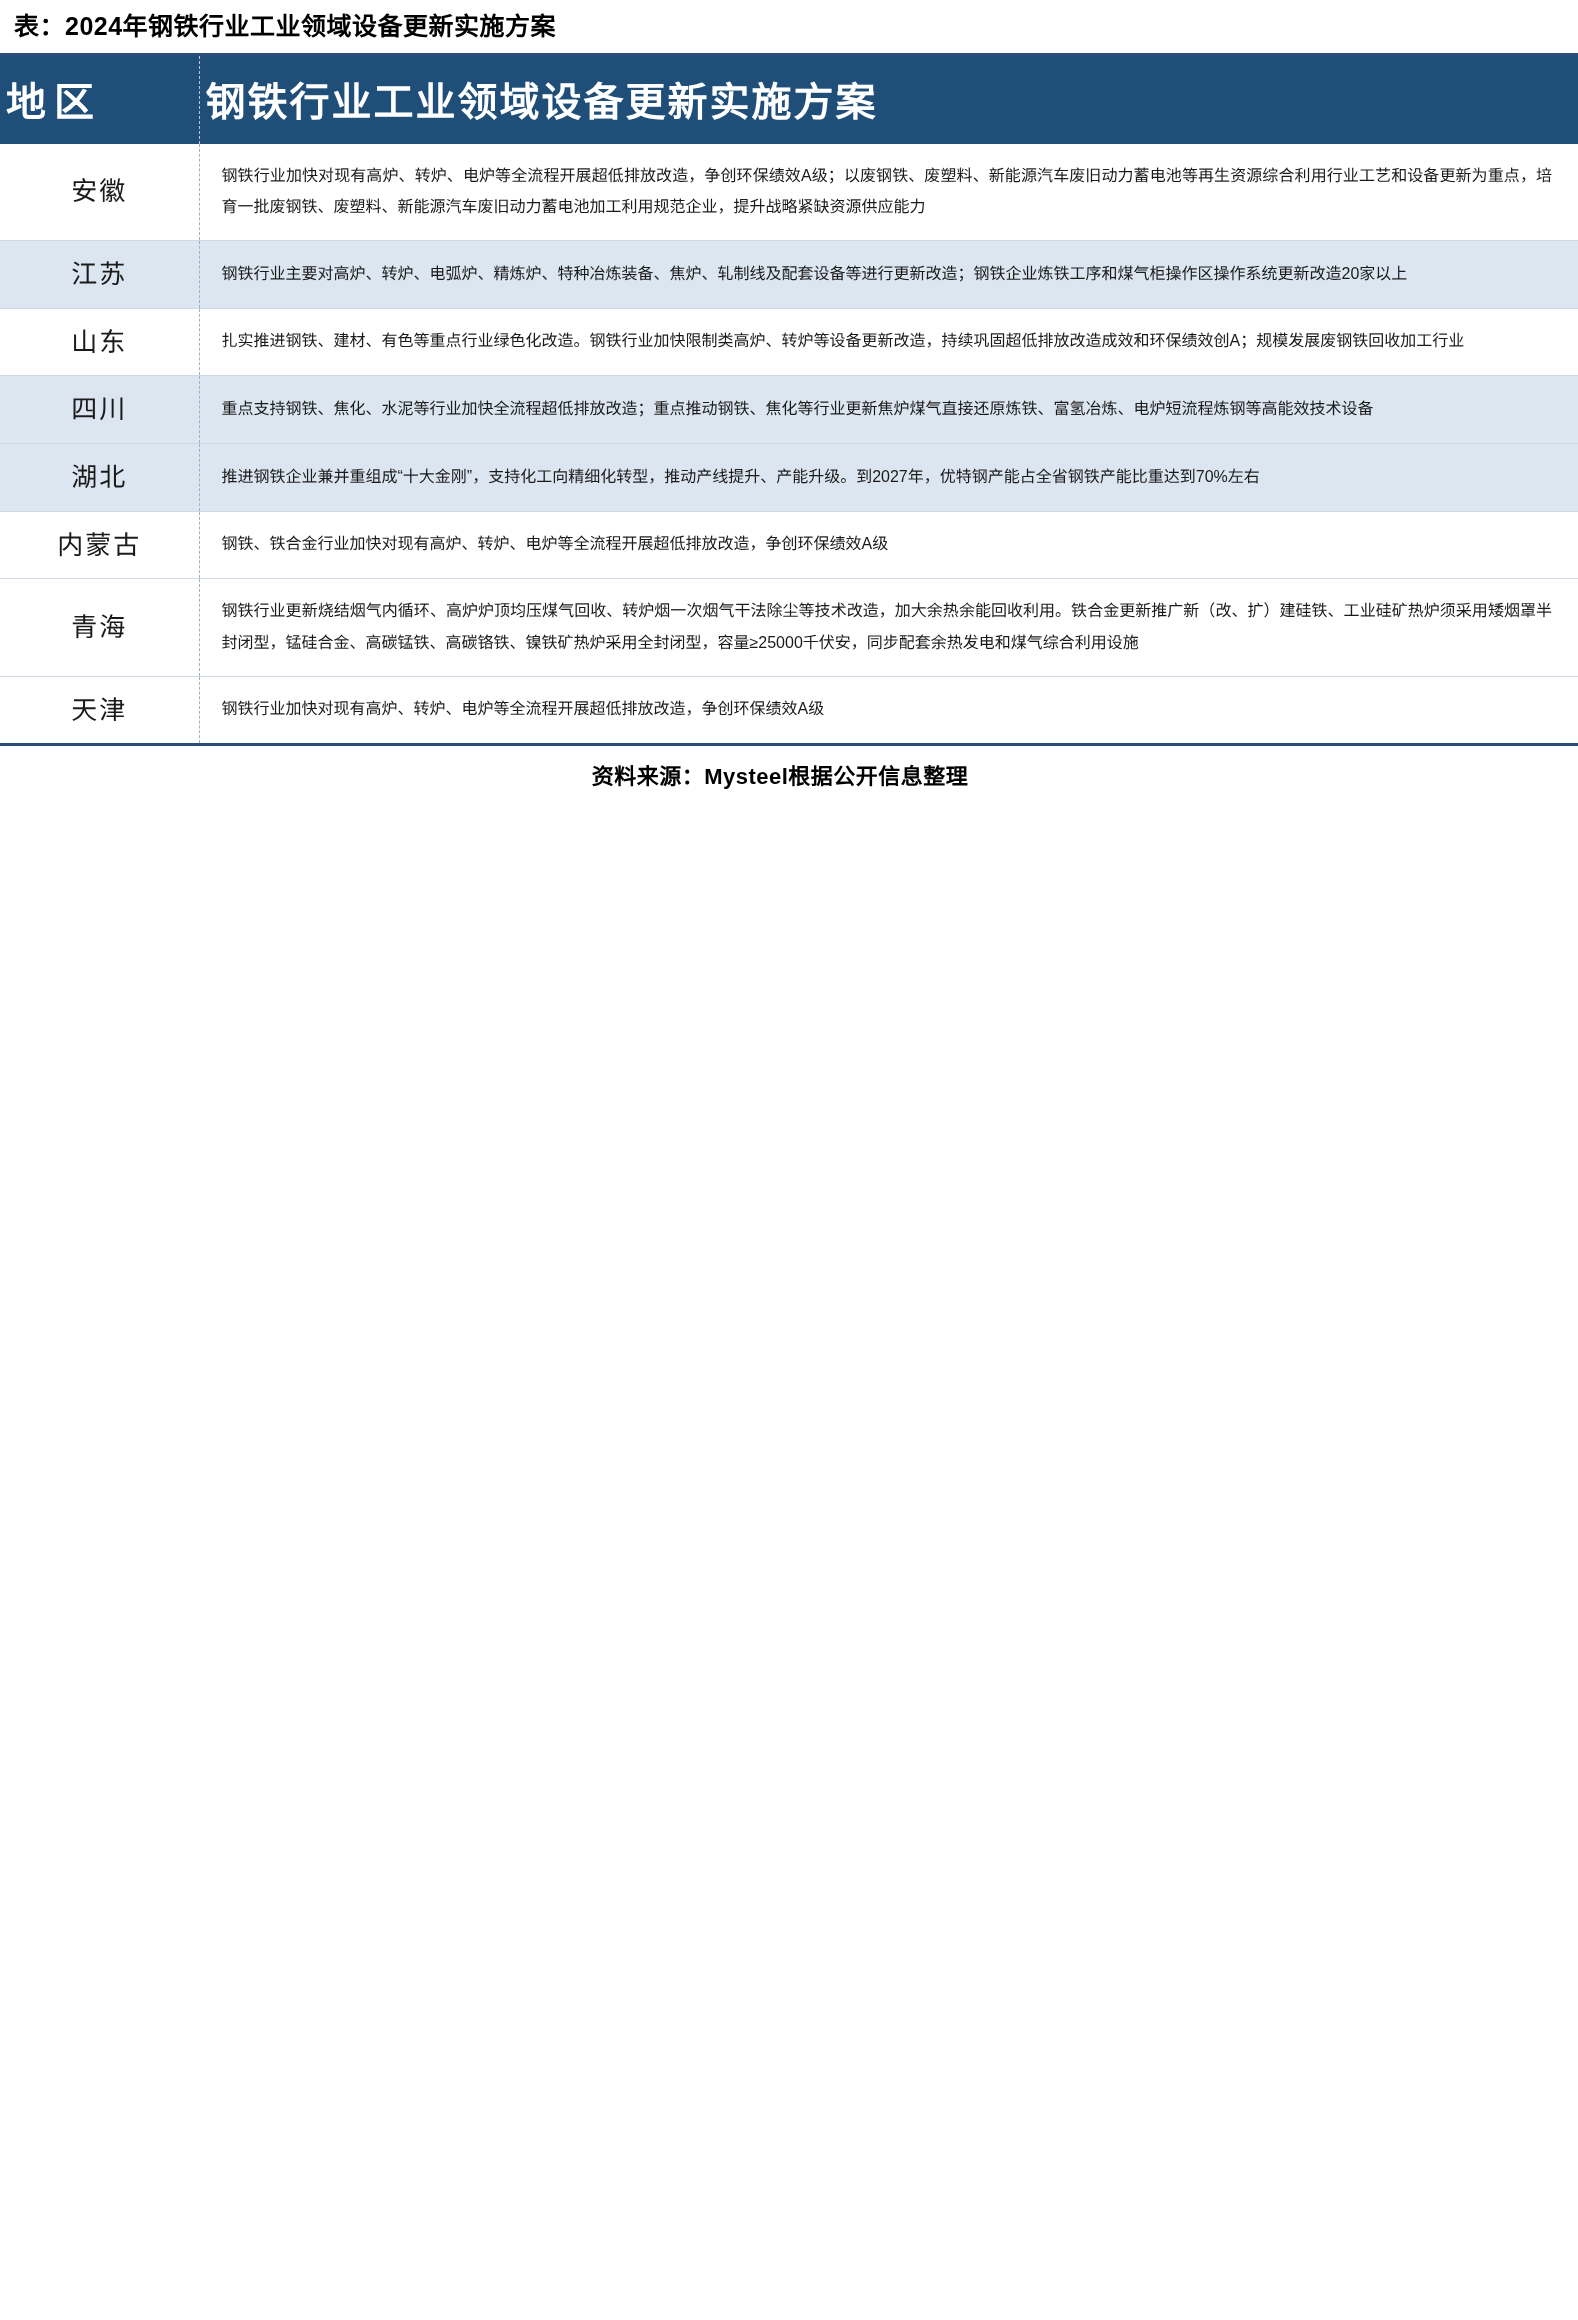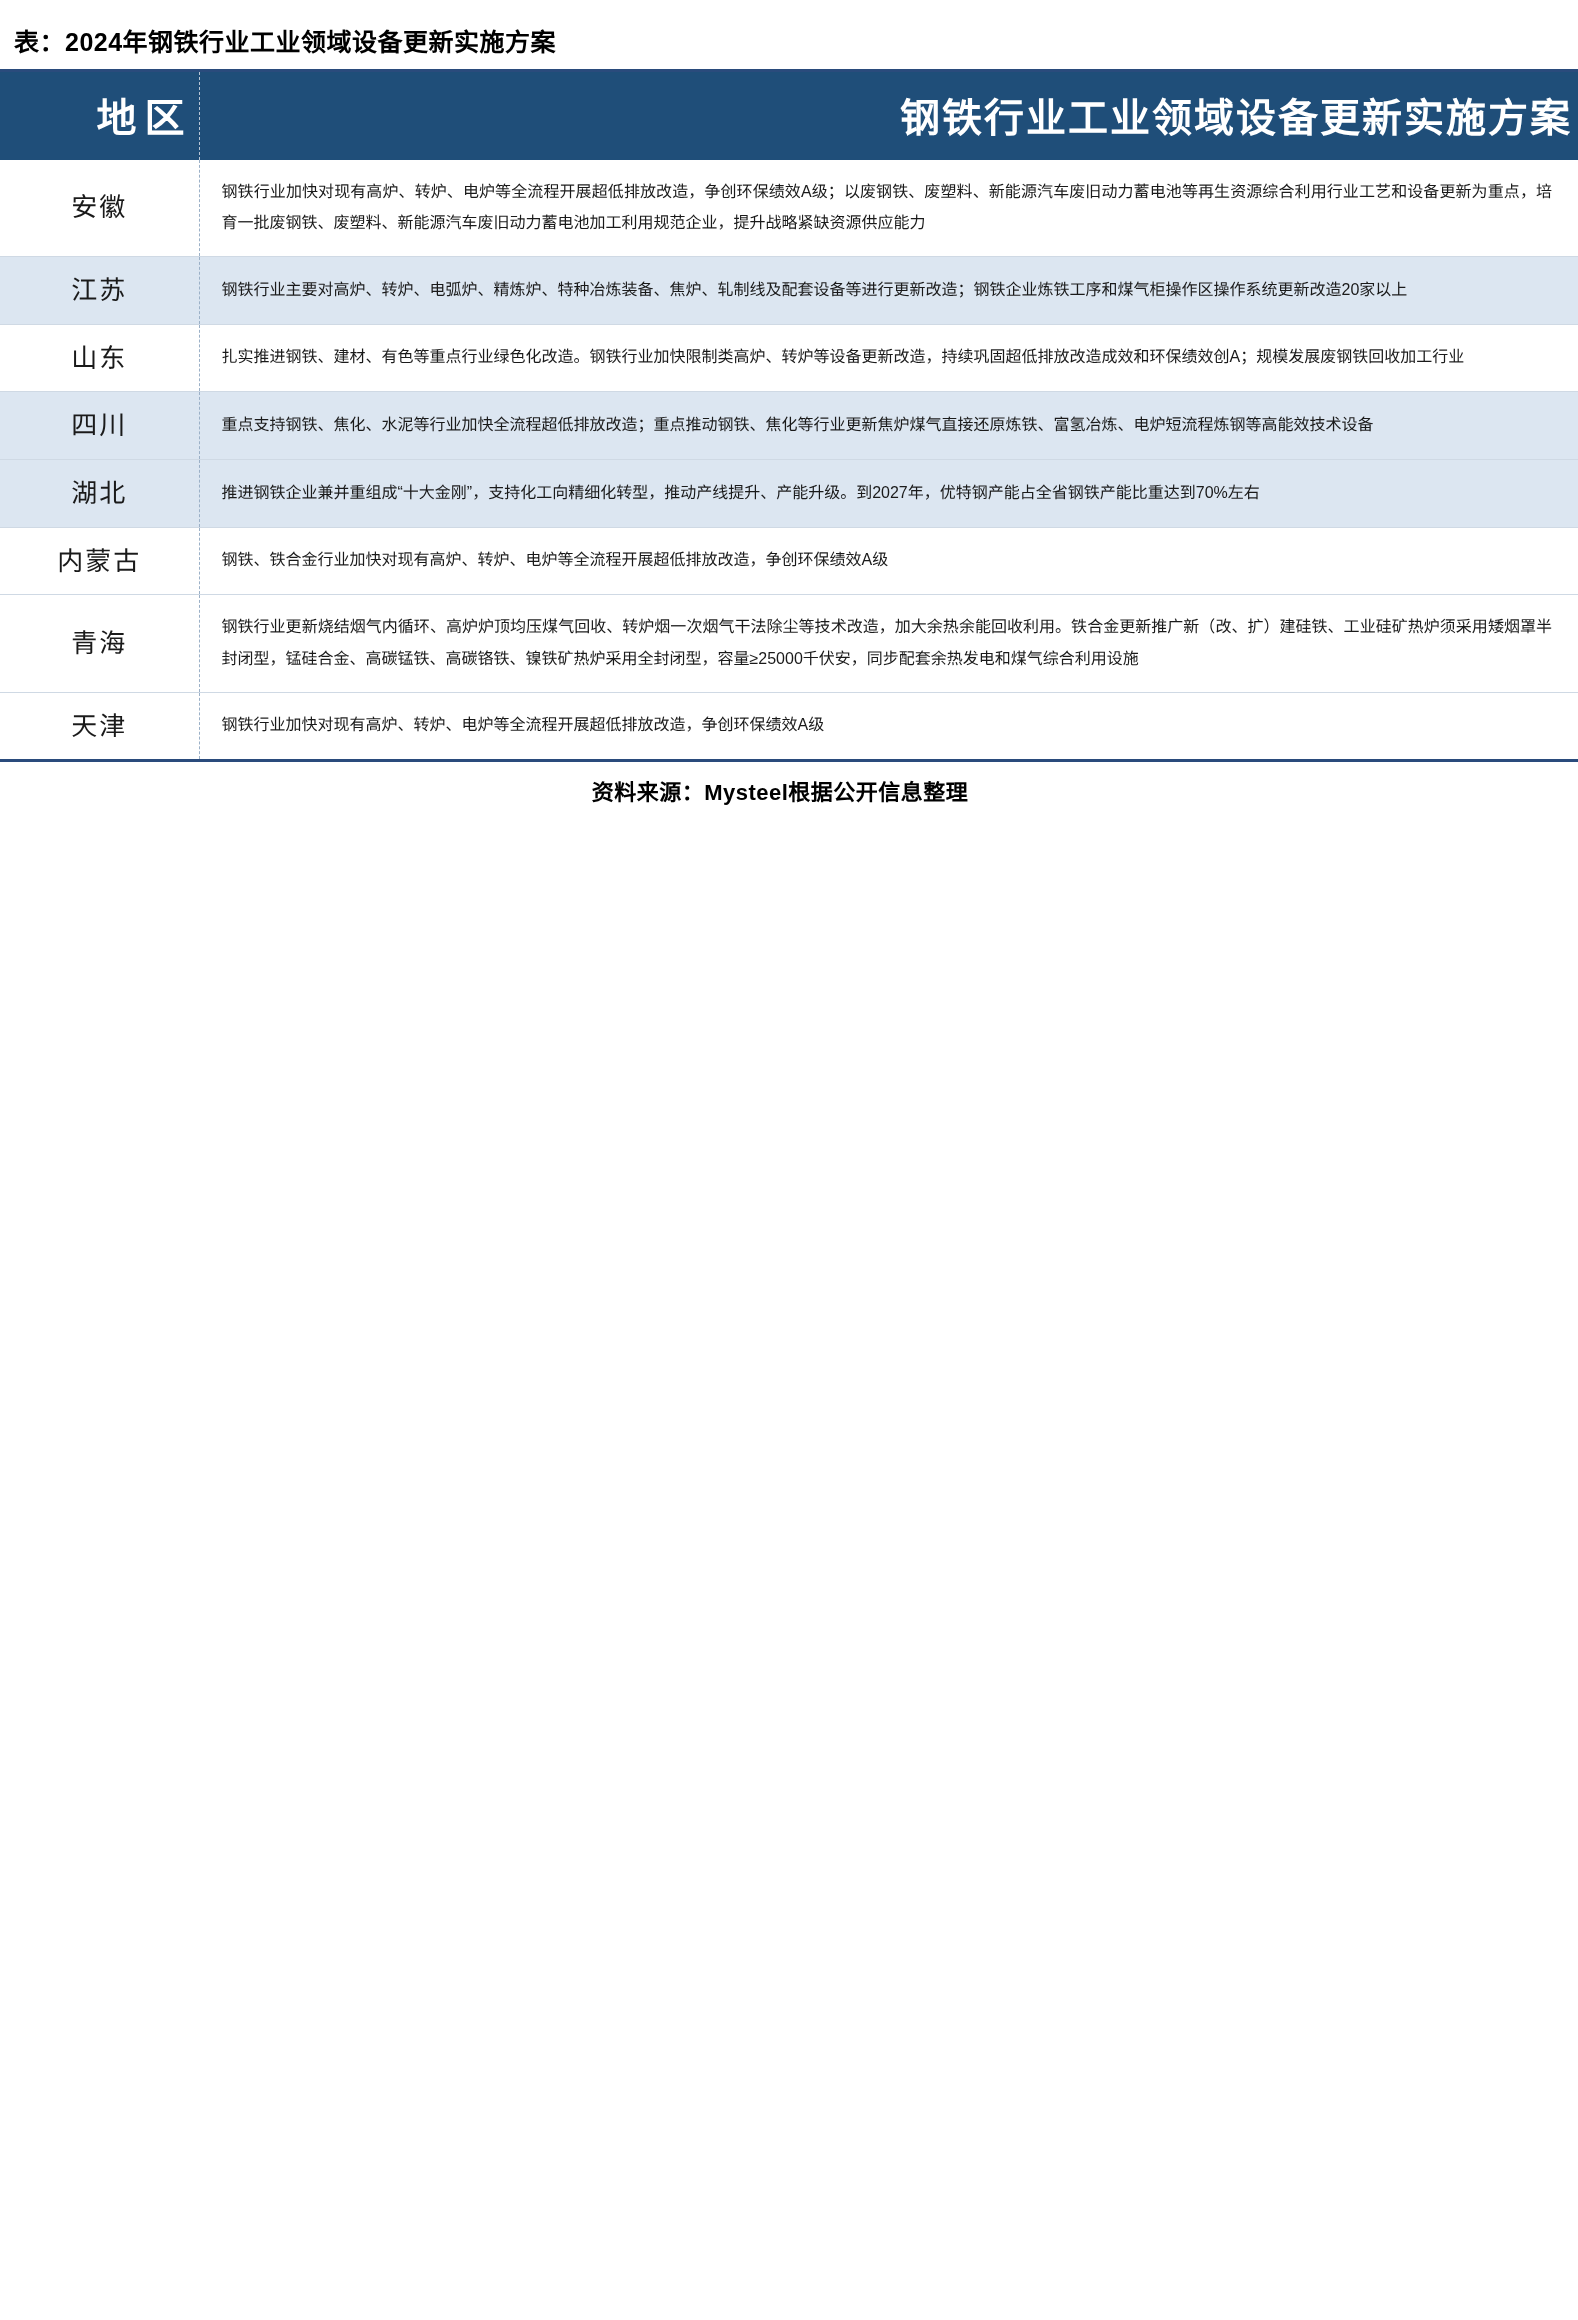--- a/index.html
+++ b/index.html
@@ -18,40 +18,40 @@
     width: 1578px;
     min-height: 2320px;
     position: relative;
     box-sizing: border-box;
     padding: 0;
   }
   .caption {
     font-size: 25px;
     font-weight: bold;
     color: #000000;
-    padding: 26px 0 10px 14px;
+    padding: 10px 0 10px 14px;
     letter-spacing: 0.5px;
     line-height: 1.3;
   }
   table.main {
     border-collapse: collapse;
     table-layout: fixed;
     width: 1578px;
     border-top: 3px solid #2a4b7c;
     border-bottom: 3px solid #2a4b7c;
   }
   table.main col.c1 { width: 199px; }
   table.main col.c2 { width: 1379px; }
 
   thead th {
     background: #1f4e79;
     color: #ffffff;
     font-size: 40px;
     font-weight: bold;
-    text-align: right;
+    text-align: left;
     padding: 14px 6px 16px 6px;
     letter-spacing: 2px;
     border: none;
   }
   thead th.region-head {
     border-right: 1px dashed #b9c6d6;
     letter-spacing: 8px;
   }
   tbody td {
     border-bottom: 1px solid #cfd9e4;

